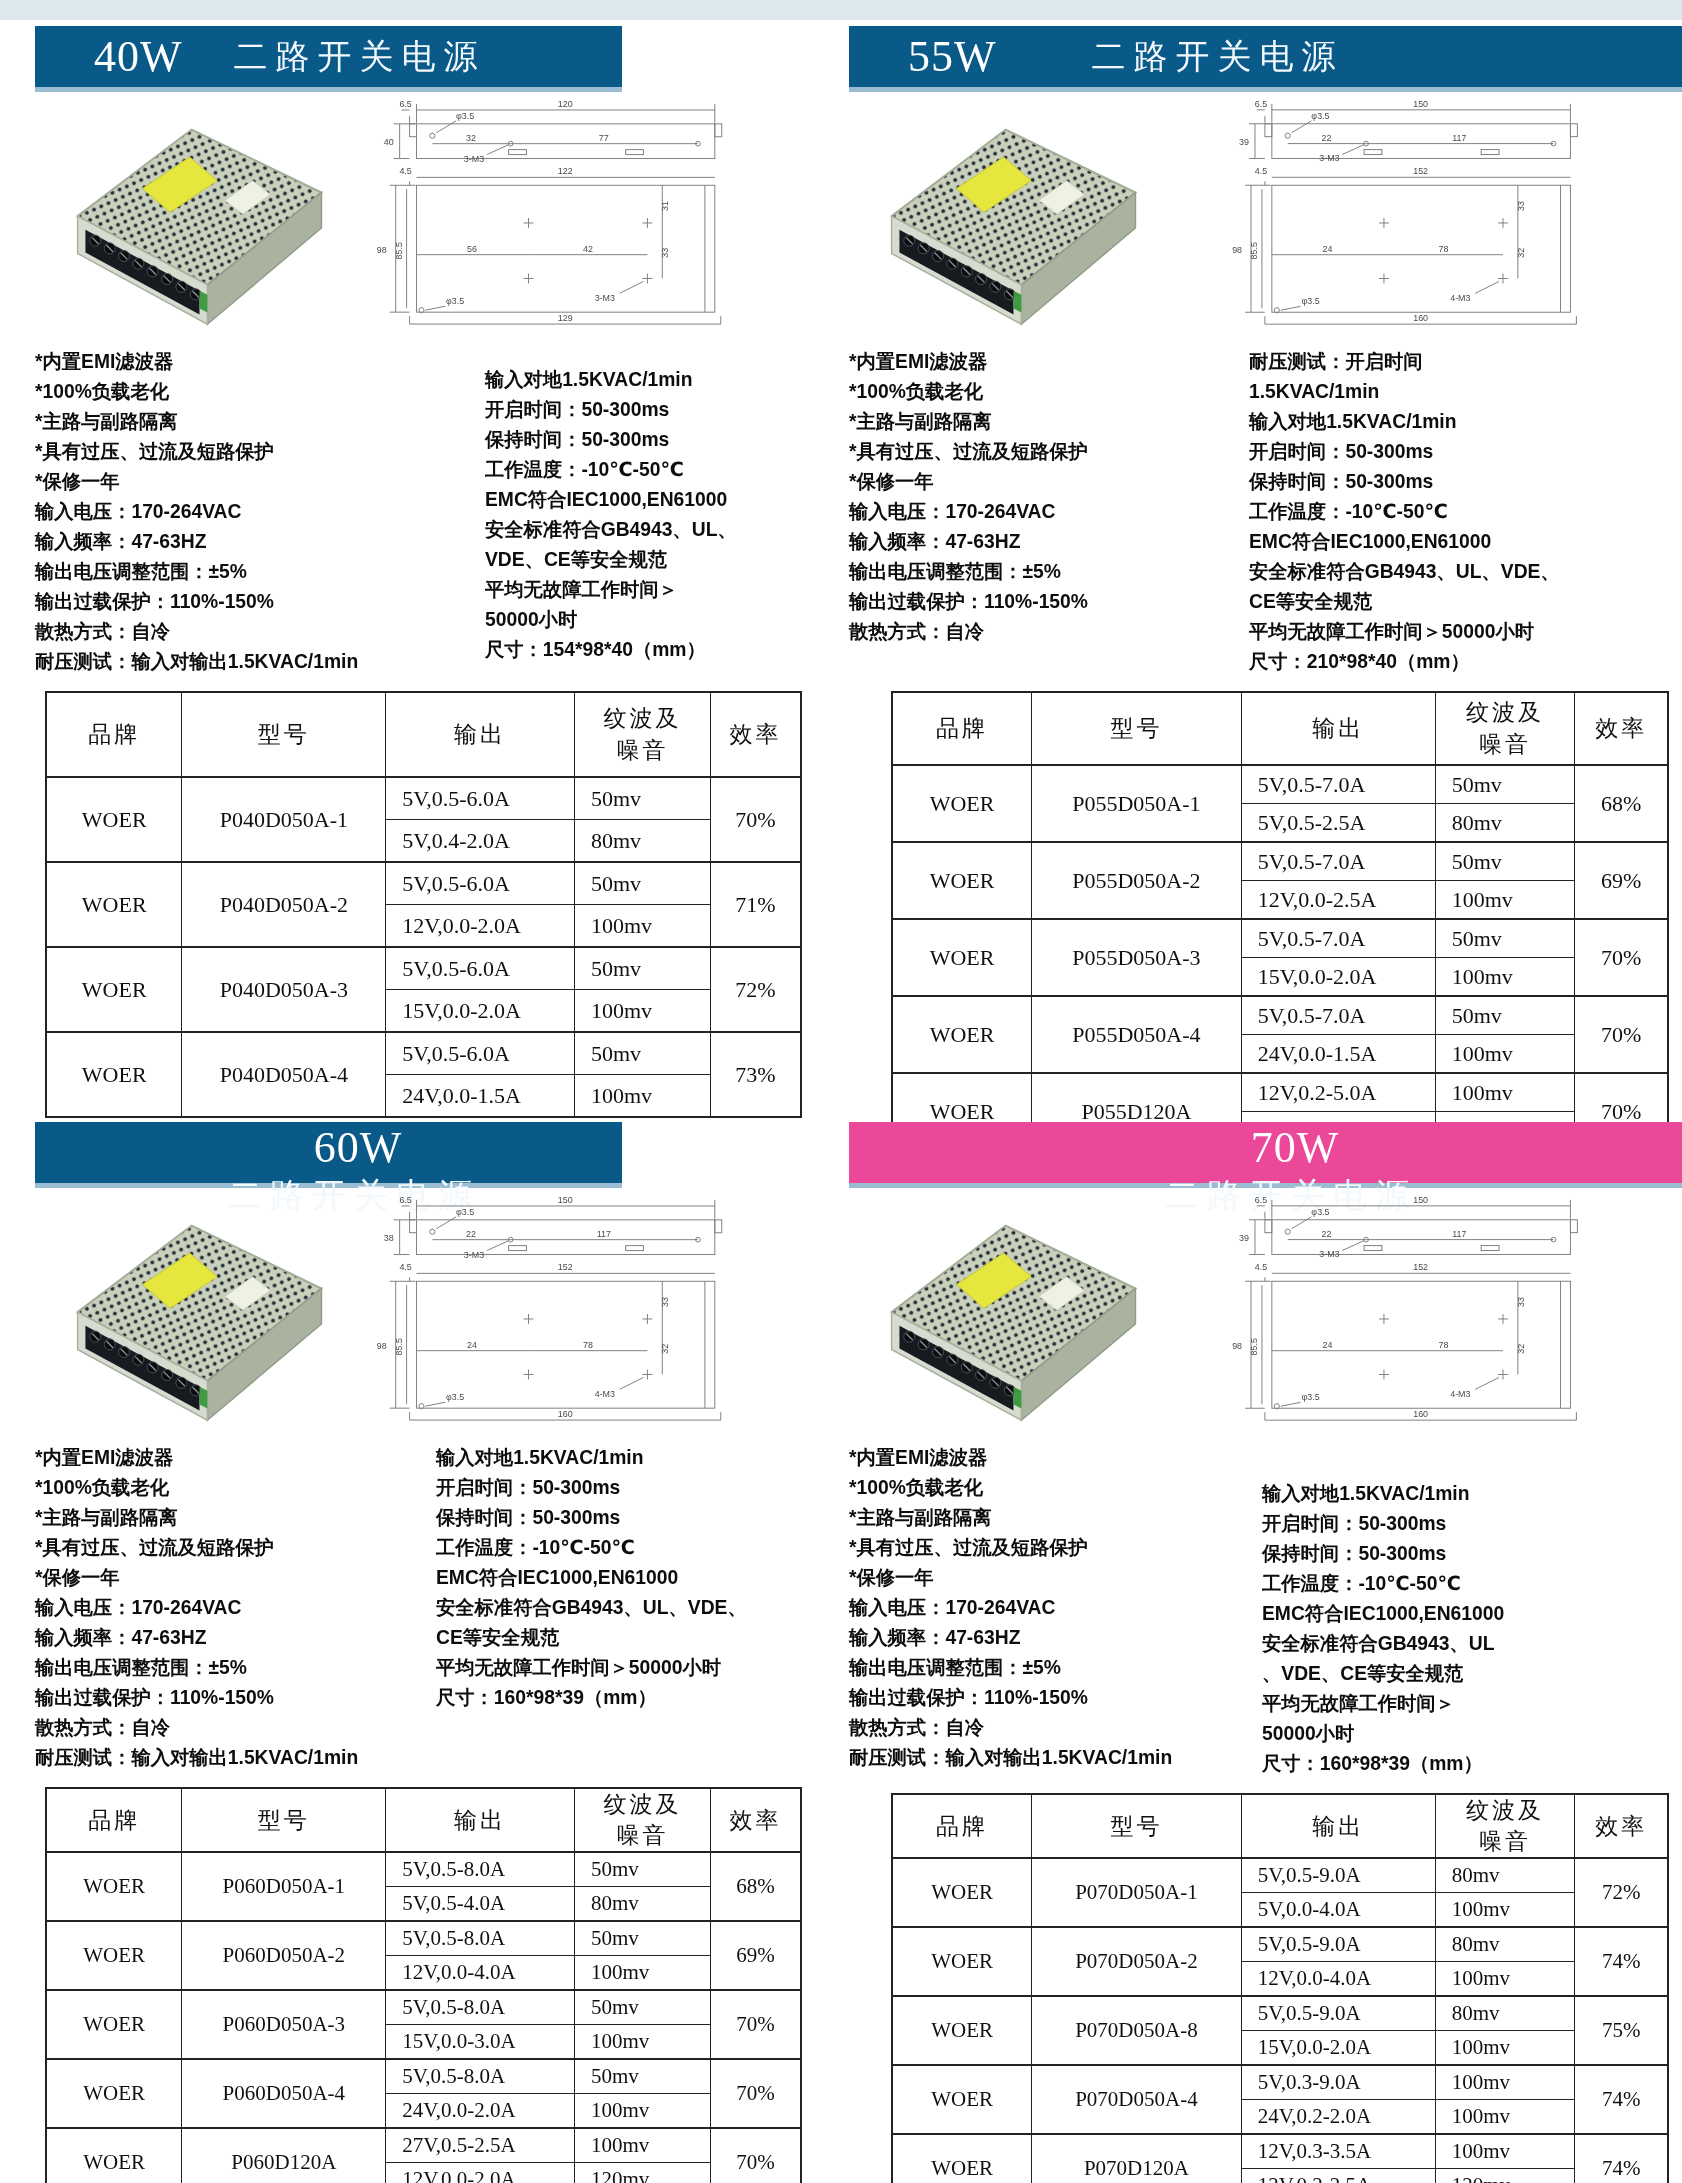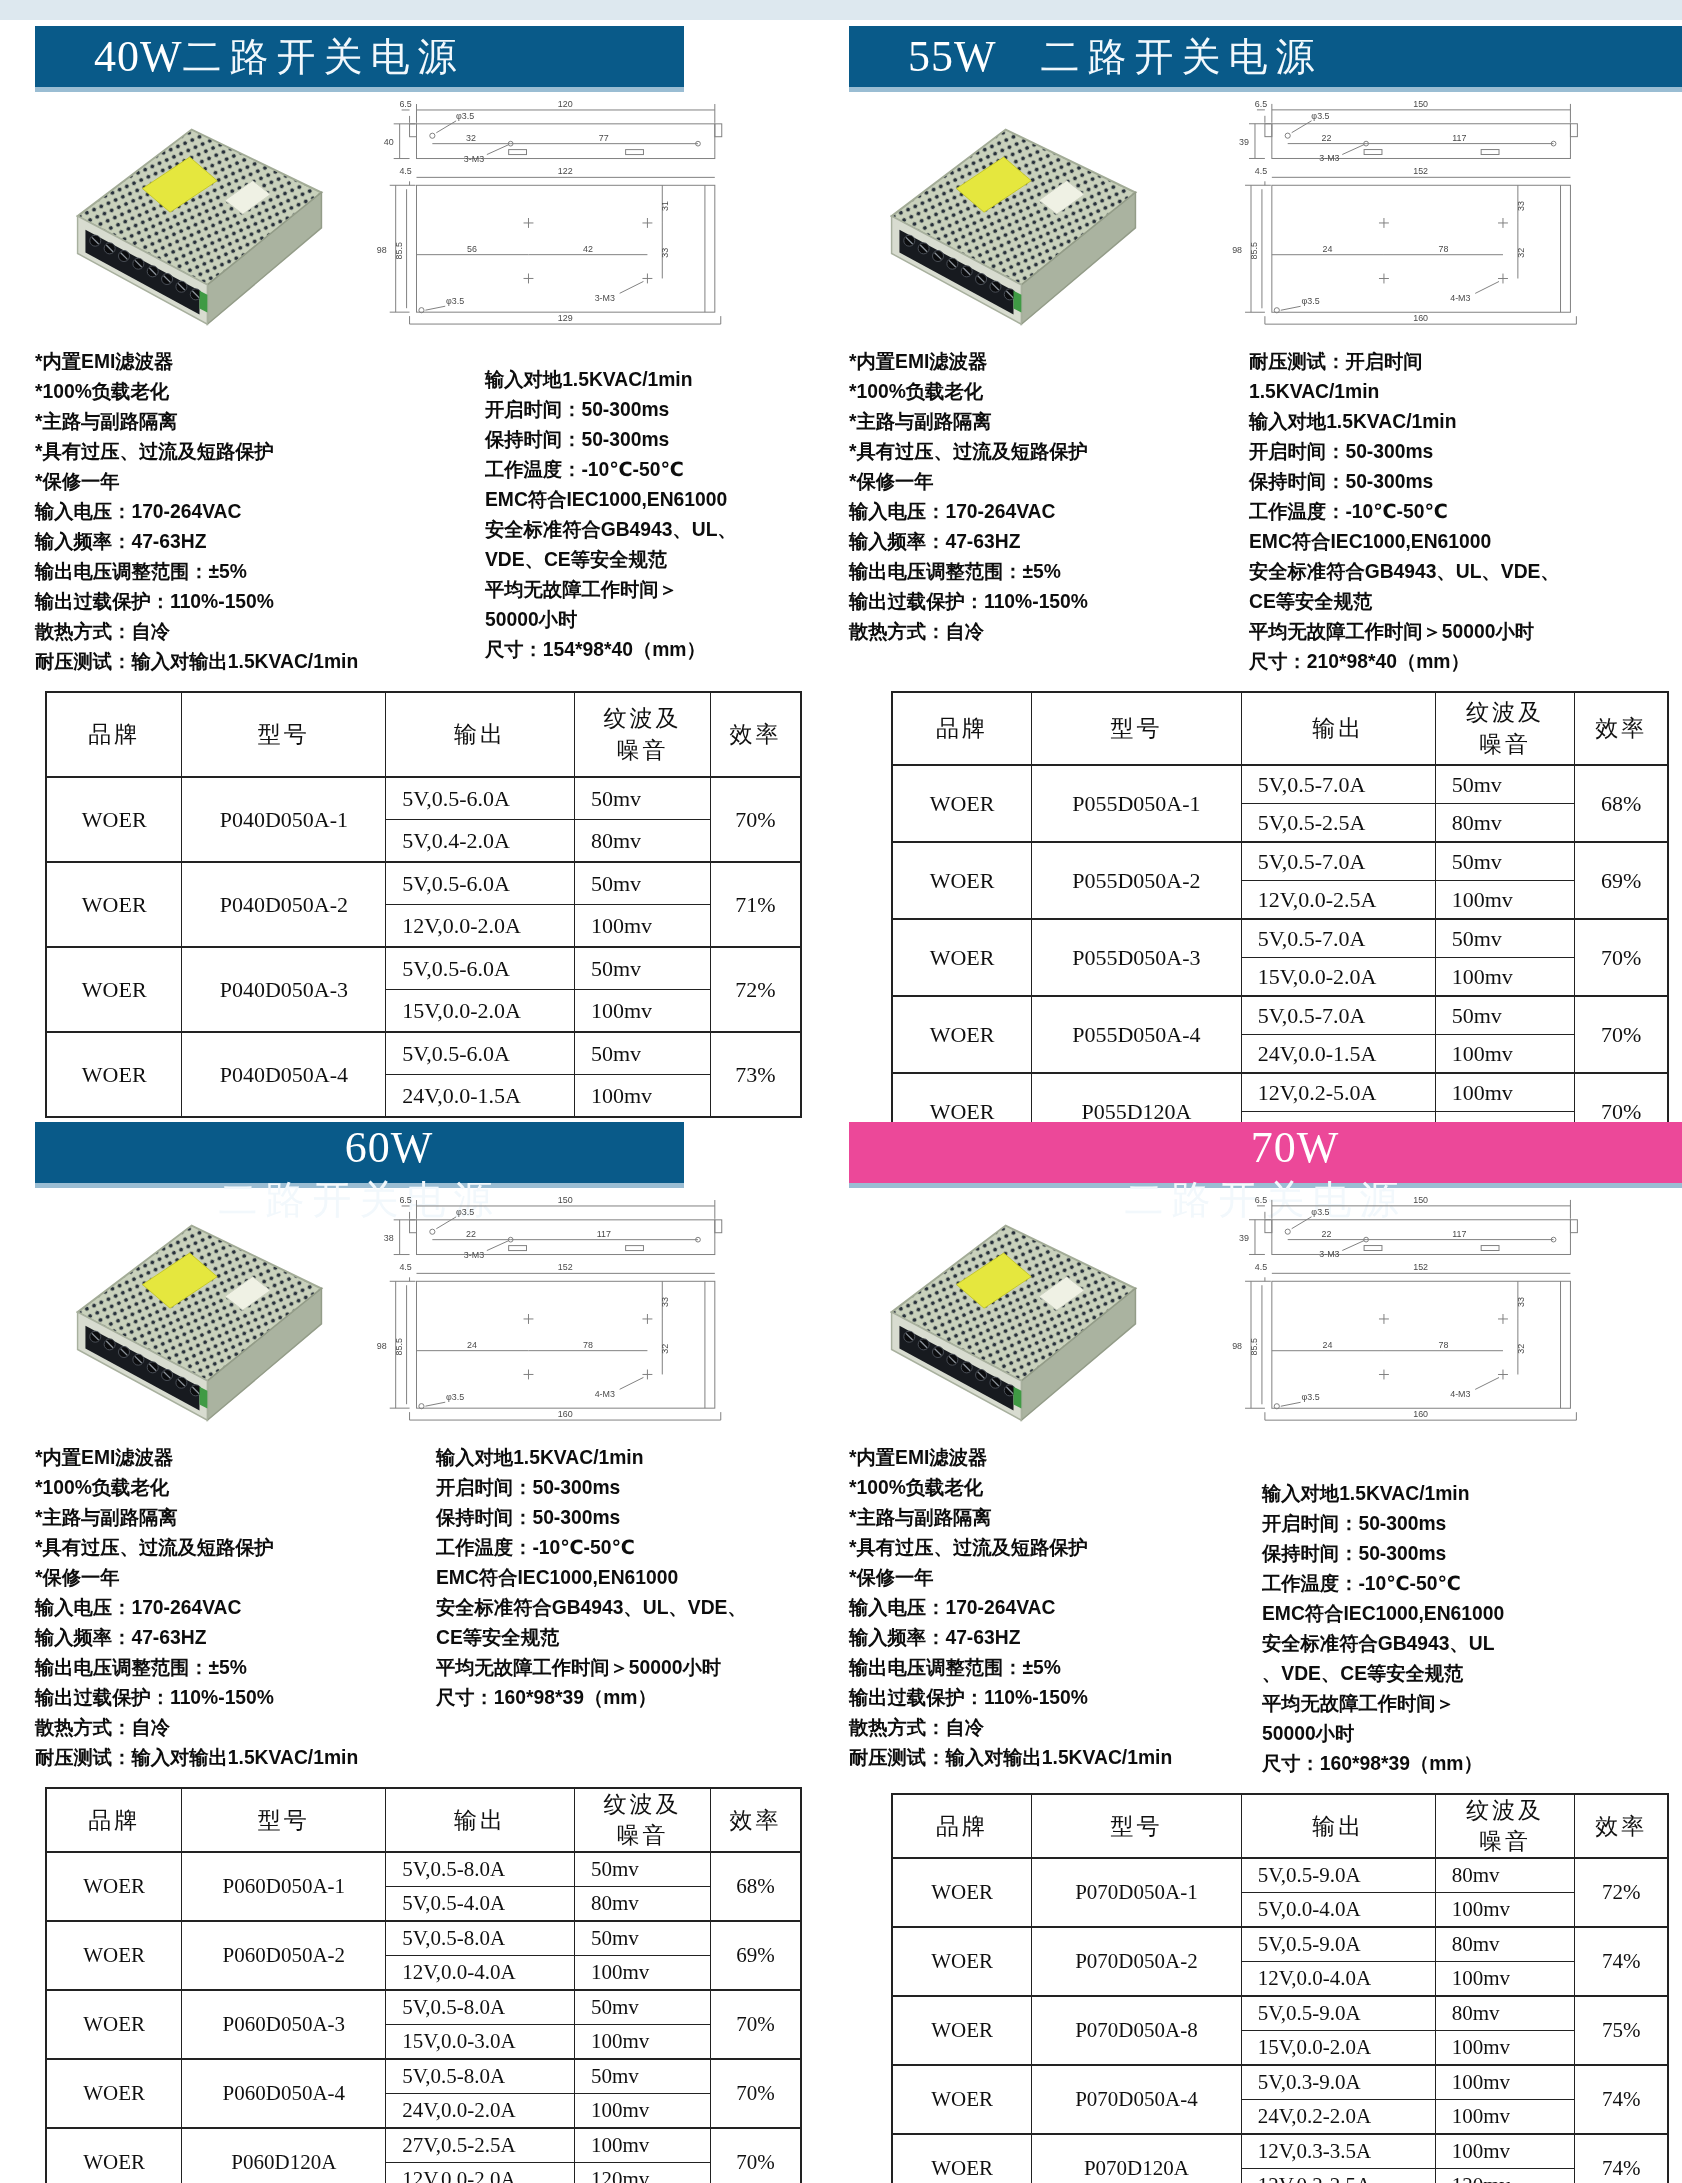--- a/index.html
+++ b/index.html
@@ -5,23 +5,23 @@
   html,body{margin:0;padding:0;background:#fff}
   .page{position:relative;width:1682px;height:2183px;background:#ffffff;overflow:hidden;
         font-family:"Liberation Sans","DejaVu Sans",sans-serif}
   .top-strip{position:absolute;top:0;left:0;width:100%;height:20px;background:#dde8ef}
   .sec{position:absolute}
   .pos-0{left:35px;top:26px;width:770px}
   .pos-1{left:849px;top:26px;width:833px}
   .pos-2{left:35px;top:1122px;width:770px}
   .pos-3{left:849px;top:1122px;width:833px}
   .bar{height:61px;display:flex;align-items:center;color:#fff;border-bottom:5px solid #9abdd3;background:#095a89}
-  .pos-0 .bar,.pos-2 .bar{width:649px}
+  .pos-0 .bar,.pos-2 .bar{width:587px}
   .watt{font-family:"Liberation Serif","DejaVu Serif",serif;font-size:44px;margin-left:59px;letter-spacing:1px}
-  .cn{font-size:39px;letter-spacing:8px;font-weight:500;color:#f2f8fc}
+  .cn{font-size:34px;margin-left:51px;letter-spacing:8px;font-weight:500;color:#f2f8fc}
   .figrow{position:relative;height:249px}
   .photo{position:absolute;left:16px;top:12px;width:299px;height:236px}
   .draw{position:absolute;left:325px;top:2px;width:446px;height:248px}
   .pos-1 .draw,.pos-3 .draw{left:358px;width:463px}
   .specs{display:flex;padding-top:6px}
   .feat{list-style:none;margin:0;padding:0;font-weight:bold;font-size:19.3px;color:#0d0d0d}
   .feat li{line-height:30px;white-space:nowrap}
   .pos-0 .feat.left{width:450px}
   .pos-1 .feat.left{width:400px}
   .pos-2 .feat.left{width:401px}

